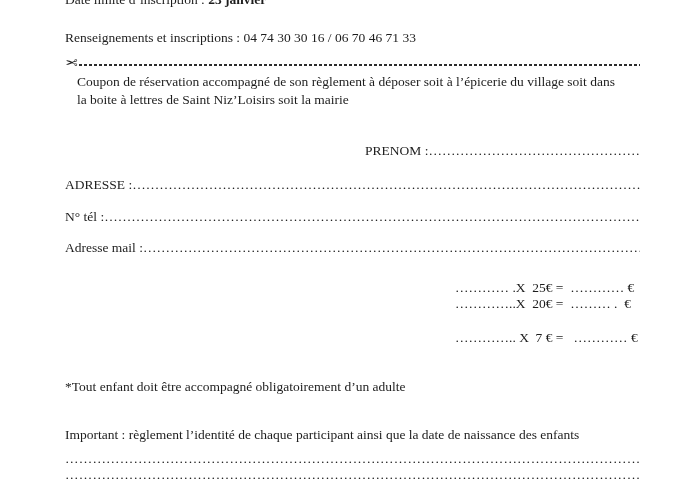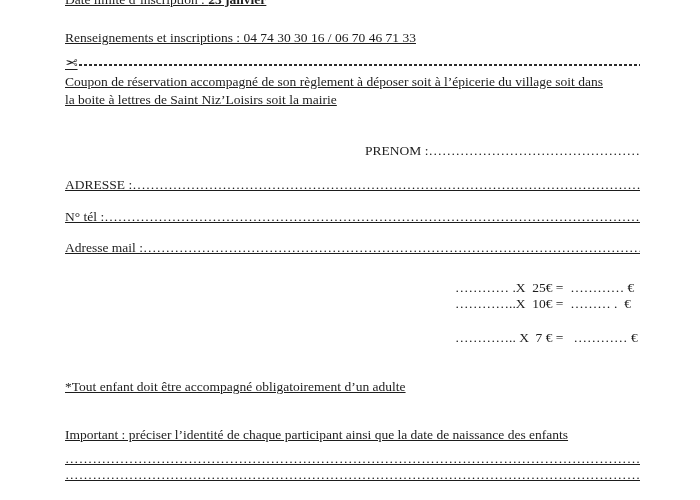--- a/index.html
+++ b/index.html
@@ -3,36 +3,36 @@
 <meta charset="utf-8">
 <style>
   html,body{margin:0;padding:0;background:#ffffff;}
   body{
     width:700px;height:500px;overflow:hidden;
     font-family:"Liberation Serif","DejaVu Serif",serif;
     font-size:13.5px;color:#1d1d1d;
   }
   .page{
     box-sizing:border-box;width:700px;height:481px;
-    padding:0 60px 0 65px;overflow:hidden;position:relative;text-decoration:underline;
+    padding:0 60px 0 65px;overflow:hidden;position:relative;
   }
   .line{line-height:17px;white-space:pre;overflow:hidden;}
   .date-line{margin-top:-9px;}
   .date-line b{font-weight:bold;}
   .contact-line{margin-top:21px;}
   .cutline{margin-top:9px;display:flex;align-items:center;height:17px;}
   .scissors{
     font-family:"DejaVu Sans",sans-serif;font-size:15px;line-height:15px;
     display:inline-block;transform:scaleX(-1);margin-right:1px;color:#222;
   }
   .dashrule{
     flex:1;height:2px;margin-top:2px;
     background:repeating-linear-gradient(90deg,#2b2b2b 0 3px,transparent 3px 5px);
   }
-  .para{margin-top:1px;line-height:18px;}
+  .para{margin-top:1px;line-height:18px;margin-left:12px;}
   .para .block{display:block;white-space:pre;overflow:hidden;}
   .row{position:relative;line-height:17px;white-space:pre;overflow:hidden;}
   .nomrow{margin-top:33px;height:17px;}
   .prenomcell{position:absolute;left:300px;top:0;width:275px;overflow:hidden;white-space:pre;}
   .adresserow{margin-top:17px;}
   .telrow{margin-top:15px;}
   .mailrow{margin-top:14px;}
   .forfaitblock{margin-top:24px;}
   .frow{position:relative;line-height:16px;white-space:pre;height:16px;overflow:hidden;}
   .frow .calc{position:absolute;left:390px;top:0;white-space:pre;}
@@ -73,32 +73,32 @@
 
   <div class="row mailrow">Adresse mail :……………………………………………………………………………………………………………………………</div>
 
   <div class="forfaitblock">
     <div class="frow">
       
       <span class="calc">………… .X  25€ =  ………… €</span>
     </div>
     <div class="frow">
       
-      <span class="calc">…………..X  10€ =  ……… .  €</span>
+      <span class="calc">…………..X  20€ =  ……… .  €</span>
     </div>
   </div>
 
   <div class="row raquettesrow">
     
     <span class="calc">………….. X  7 € =   ………… €</span>
   </div>
 
   <div class="row adultnote">*Tout enfant doit être accompagné obligatoirement d’un adulte</div>
 
-  <div class="row importantrow">Important : préciser l’identité de chaque participant ainsi que la date de naissance des enfants</div>
+  <div class="row importantrow">Important : règlement l’identité de chaque participant ainsi que la date de naissance des enfants</div>
 
   <div class="notes">
     <div class="note">………………………………………………………………………………………………………………………………………………………………</div>
     <div class="note">………………………………………………………………………………………………………………………………………………………………</div>
     <div class="note">………………………………………………………………………………………………………………………………………………………………</div>
     <div class="note">………………………………………………………………………………………………………………………………………………………………</div>
   </div>
 
 </div>
 

